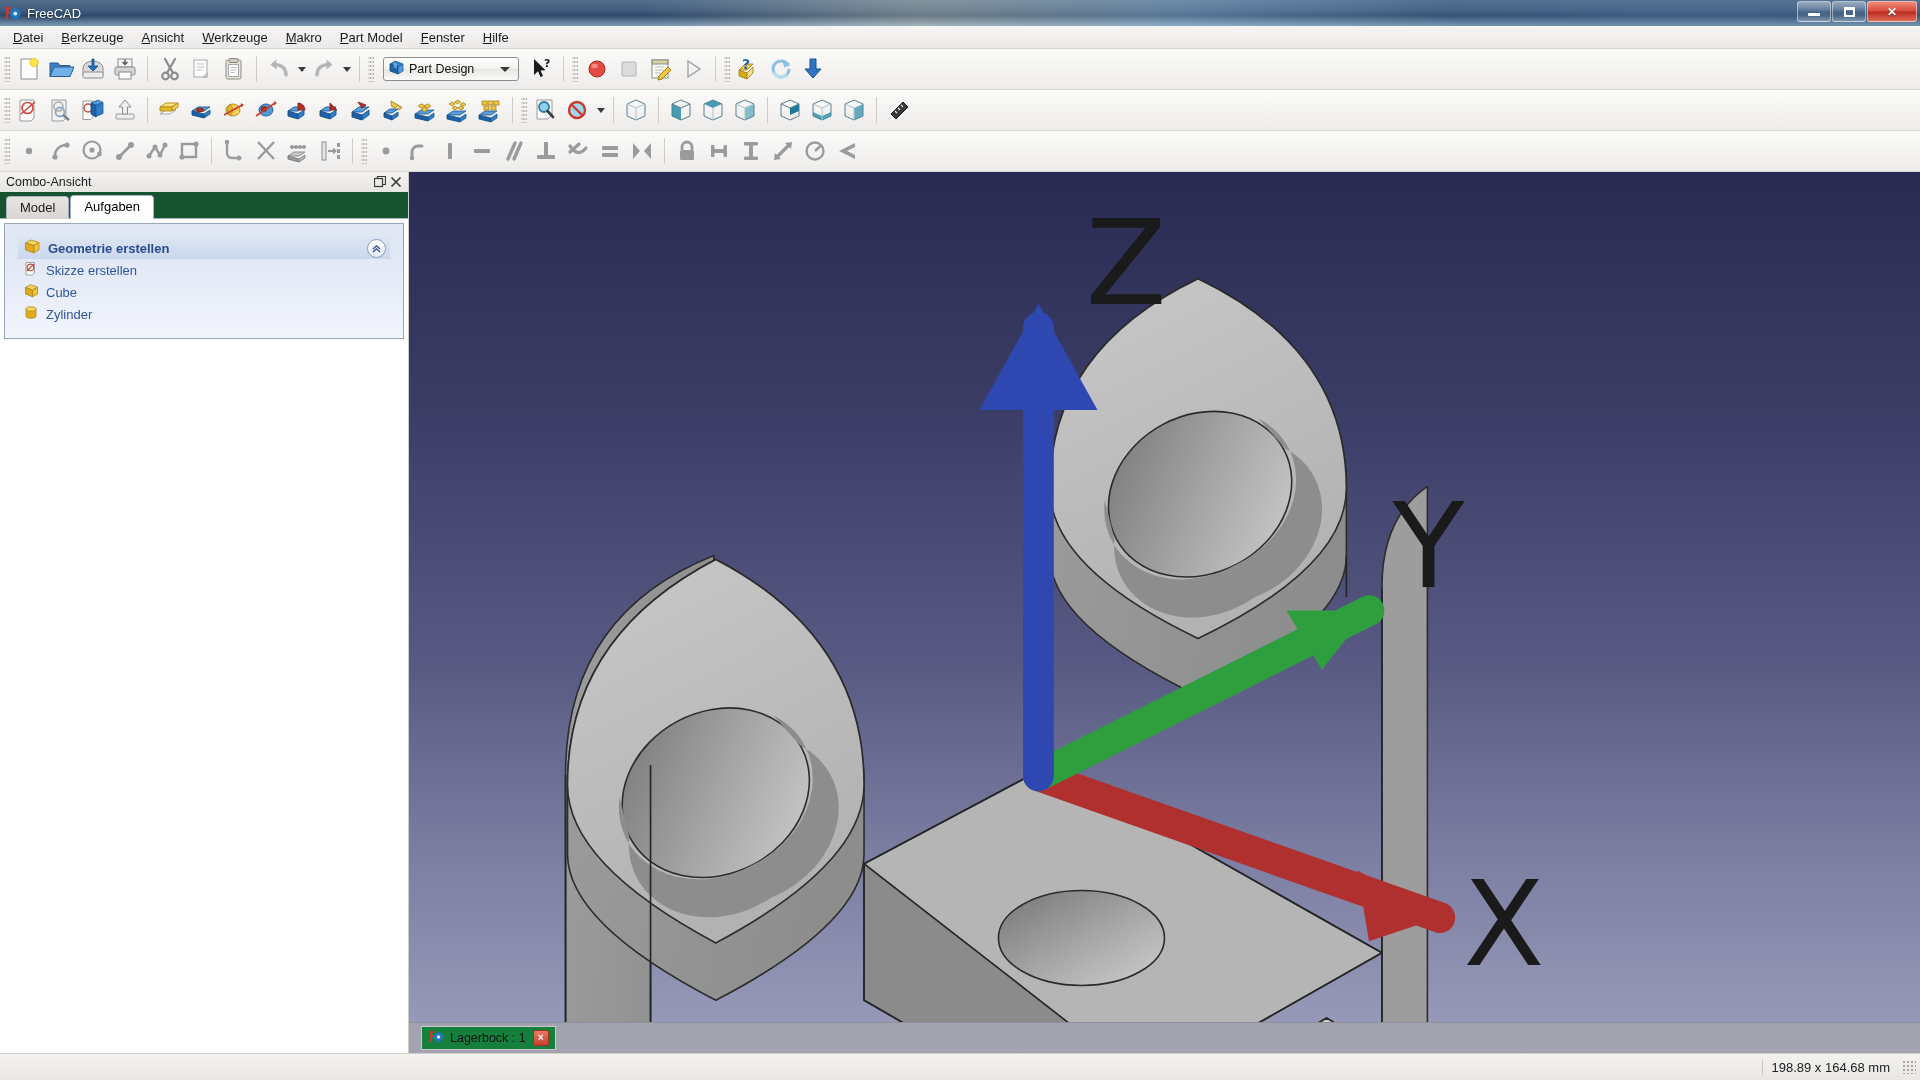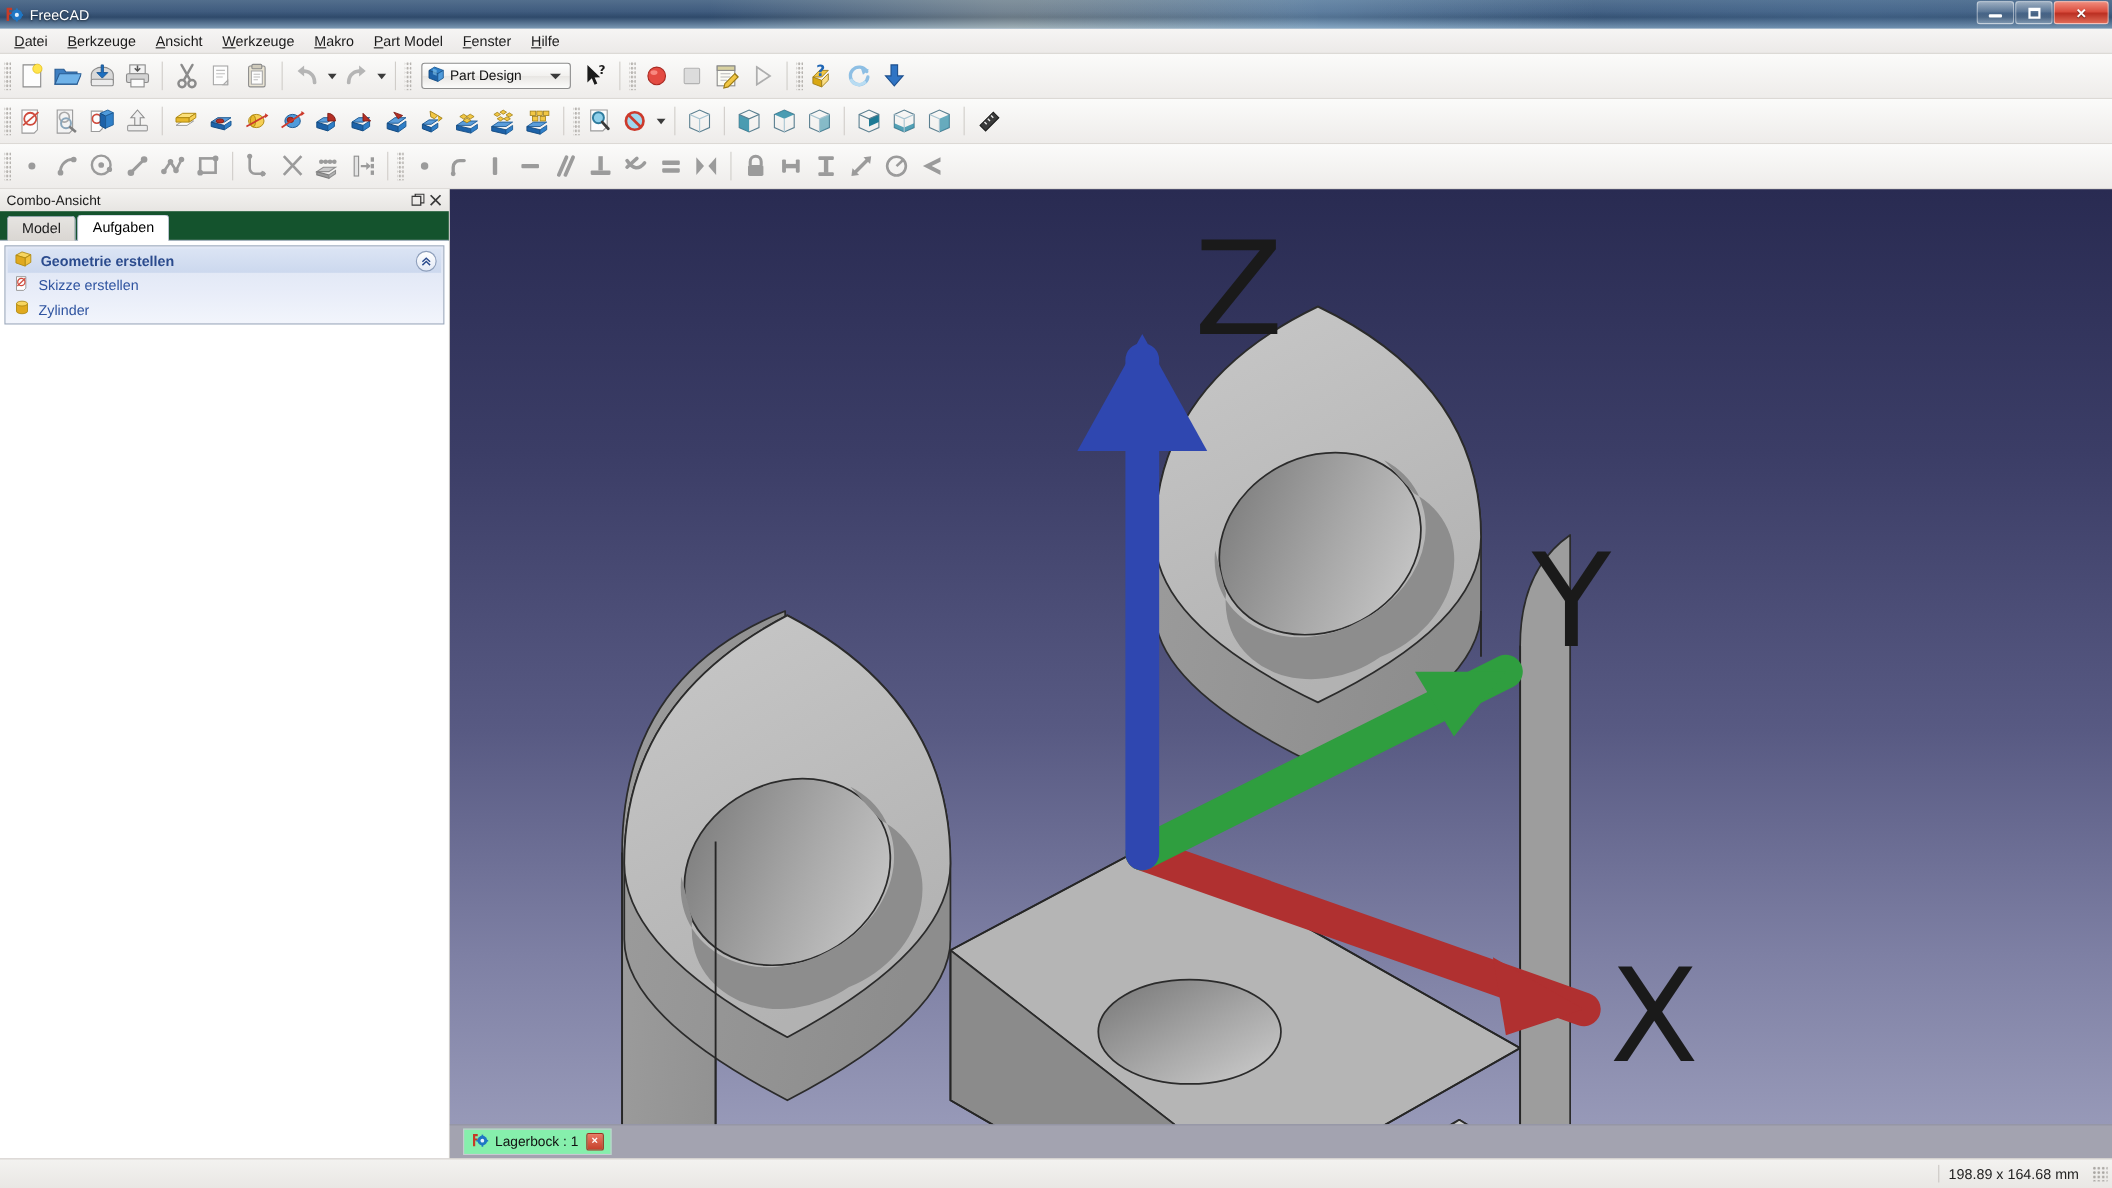--- a/index.html
+++ b/index.html
@@ -214,21 +214,21 @@
   .task-area {
     flex: 1 1 auto;
     background: #ffffff;
     padding: 4px;
     min-height: 0;
     overflow: hidden;
   }
   .task-panel {
     border: 1px solid #9aa7bb;
     background: linear-gradient(to bottom, #e2e8f6 0%, #dfe6f4 15%, #e7ecf8 55%, #f2f5fc 100%);
-    padding: 2px;
+    padding: 13px;
   }
   .task-header {
     display: flex; align-items: center;
     height: 22px;
     background: linear-gradient(to bottom, #dbe4f4, #ccd8ee);
     padding: 0 4px 0 6px;
     cursor: default;
   }
   .task-header .hd-icon { flex: 0 0 auto; margin-right: 7px; }
   .task-header .hd-label {
@@ -273,21 +273,21 @@
     height: 30px; flex: 0 0 30px;
     background: #a3a3b0;
     display: flex; align-items: center;
     padding-left: 12px;
     border-top: 1px solid #8e8e9c;
   }
   .doctab {
     display: flex; align-items: center;
     height: 22px;
     padding: 0 6px 0 7px;
-    background: #86efac;
+    background: #15803d;
     border: 1px solid #c9c9d2;
     font-size: 12.5px;
     color: #111;
     cursor: default;
   }
   .doctab .dt-icon { margin-right: 6px; flex: 0 0 auto; }
   .doctab .dt-label { margin-right: 7px; white-space: nowrap; }
   .dt-close {
     width: 14px; height: 14px; flex: 0 0 14px;
     background: linear-gradient(to bottom,#e97a63,#c5412c);
@@ -966,20 +966,30 @@
             <span class="it-icon">
               <svg width="15" height="15" viewBox="0 0 15 15">
                 <path d="M2 1.5 h8.5 v10.5 l-2 2 H2 Z" fill="#fdfdfd" stroke="#9b9b9b" stroke-width="0.9"></path>
                 <circle cx="6.4" cy="6.4" r="3.3" fill="none" stroke="#cf4b3d" stroke-width="1.1"></circle>
                 <path d="M2.8 10 L10 3" stroke="#cf4b3d" stroke-width="1.1"></path>
               </svg>
             </span>
             <span class="it-label">Skizze erstellen</span>
           </div>
 
+          <div class="task-item">
+            <span class="it-icon">
+              <svg width="15" height="15" viewBox="0 0 15 15">
+                <path d="M1.5 4.5 l5 -2.8 l7 2.3 l-5 2.8 Z" fill="#f7d560" stroke="#b08a12" stroke-width="0.8"></path>
+                <path d="M1.5 4.5 v6.5 l7 2.8 V7.3 Z" fill="#e0a91e" stroke="#b08a12" stroke-width="0.8"></path>
+                <path d="M8.5 7.3 l5 -2.8 v6.5 l-5 2.8 Z" fill="#f2c23e" stroke="#b08a12" stroke-width="0.8"></path>
+              </svg>
+            </span>
+            <span class="it-label">Cube</span>
+          </div>
 
           <div class="task-item">
             <span class="it-icon">
               <svg width="15" height="15" viewBox="0 0 15 15">
                 <path d="M2 4 h10 v7 a5 2.2 0 0 1 -10 0 Z" fill="#e0a91e" stroke="#b08a12" stroke-width="0.8"></path>
                 <ellipse cx="7" cy="4" rx="5" ry="2.2" fill="#f7d560" stroke="#b08a12" stroke-width="0.8"></ellipse>
               </svg>
             </span>
             <span class="it-label">Zylinder</span>
           </div>

